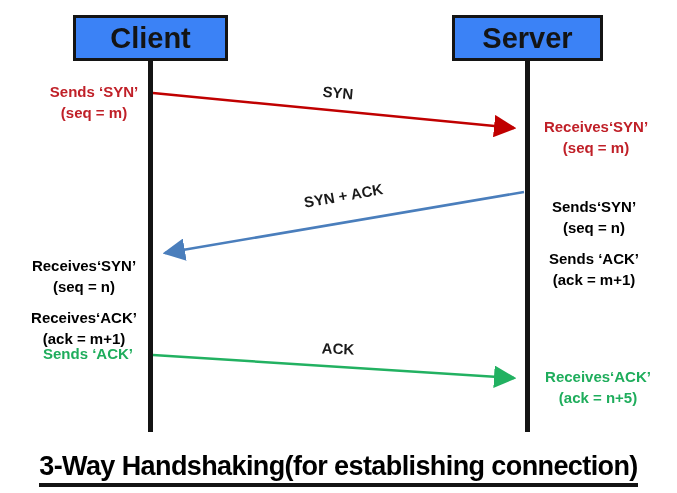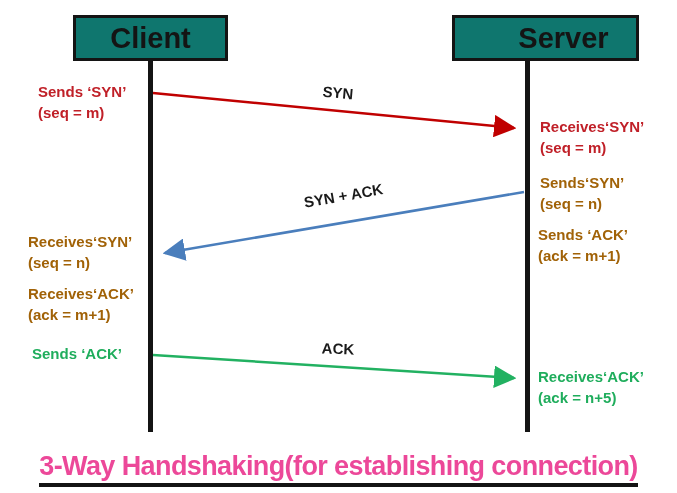--- a/index.html
+++ b/index.html
@@ -1,57 +1,57 @@
 <!DOCTYPE html>
 <html><head>
 <meta charset="utf-8">
 <style>
   html,body{margin:0;padding:0;background:#ffffff;}
   #canvas{
     position:relative;width:677px;height:493px;background:#ffffff;overflow:hidden;
     font-family:"Liberation Sans", sans-serif;
   }
   .actor-box{
-    position:absolute;top:15px;height:40px;border:3px solid #141414;background:#0f766e;
+    position:absolute;top:15px;height:40px;border:3px solid #141414;background:#3b82f6;
     display:flex;align-items:center;justify-content:center;
     font-size:29px;font-weight:bold;color:#141414;
   }
   #client-box{left:73px;width:149px;}
-  #server-box{left:452px;width:145px;padding-left:36px;}
+  #server-box{left:452px;width:145px;}
   .lifeline{position:absolute;top:59px;width:5px;height:373px;background:#141414;}
   #client-lifeline{left:148px;}
   #server-lifeline{left:525px;}
   #arrow-layer{position:absolute;left:0;top:0;width:677px;height:493px;}
   .msg-label{
     position:absolute;font-size:15px;font-weight:bold;color:#1a1a1a;
     text-align:center;white-space:nowrap;
   }
   #label-syn{left:308px;top:84px;width:60px;transform:rotate(5deg);}
   #label-synack{left:296px;top:187px;width:95px;transform:rotate(-10deg);}
   #label-ack{left:308px;top:340px;width:60px;transform:rotate(2deg);}
   .ann{
-    position:absolute;font-size:15px;font-weight:bold;text-align:left;
+    position:absolute;font-size:15px;font-weight:bold;text-align:center;
     line-height:21px;white-space:nowrap;
   }
   .ann-red{color:#c02028;}
-  .ann-blue{color:#a16207;}
+  .ann-blue{color:#000000;margin-top:24px;}
   .ann-green{color:#1fad5c;}
   #ann-client-sends-syn{left:38px;top:81px;width:112px;}
   #ann-server-receives-syn{left:540px;top:116px;width:112px;}
   #ann-server-sends-syn{left:540px;top:172px;width:108px;}
   #ann-server-sends-ack{left:538px;top:224px;width:112px;}
   #ann-client-receives-syn{left:28px;top:231px;width:112px;}
   #ann-client-receives-ack{left:28px;top:283px;width:112px;}
   #ann-client-sends-ack{left:32px;top:343px;width:112px;}
   #ann-server-receives-ack{left:538px;top:366px;width:120px;}
   #diagram-title{
     position:absolute;left:0;top:451px;width:677px;text-align:center;
   }
   #diagram-title span{
-    display:inline-block;font-size:27px;font-weight:bold;color:#ec4899;
+    display:inline-block;font-size:27px;font-weight:bold;color:#000000;
     letter-spacing:-0.6px;border-bottom:4px solid #141414;padding-bottom:1px;
   }
 </style>
 </head>
 <body>
 
 <div id="canvas">
 
   <div id="client-box" class="actor-box">
     <span>Client</span>

